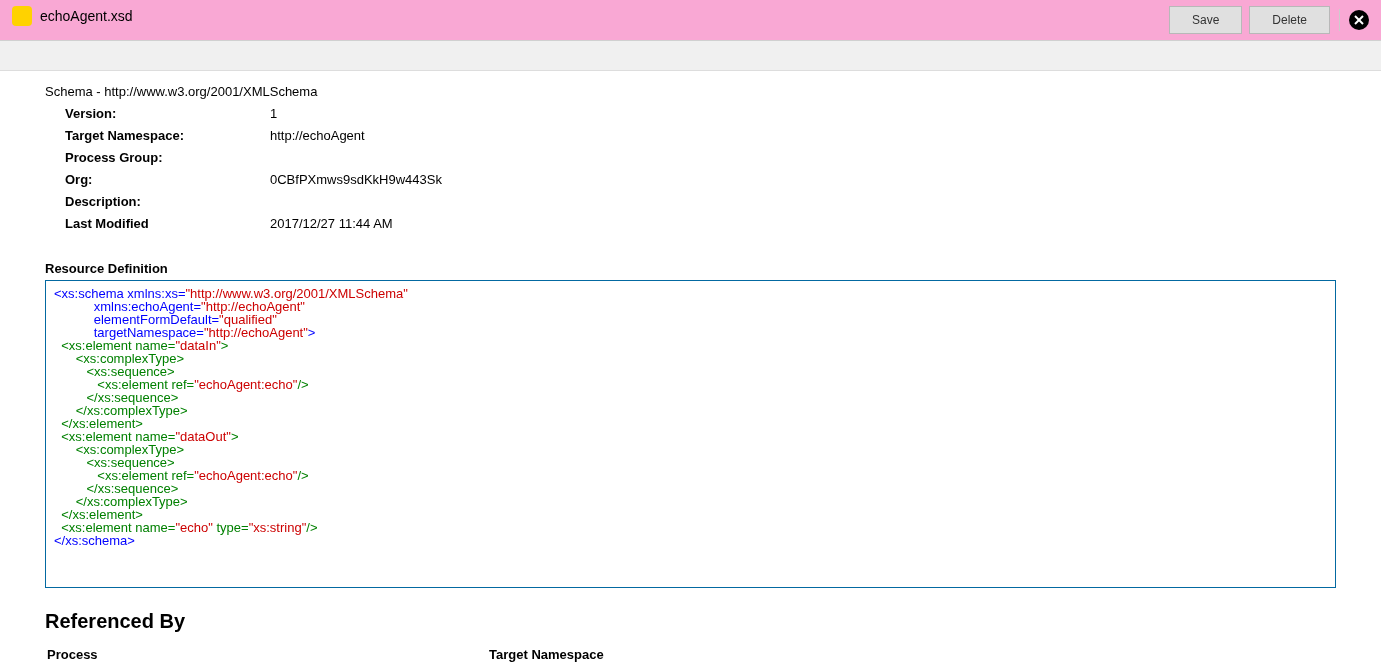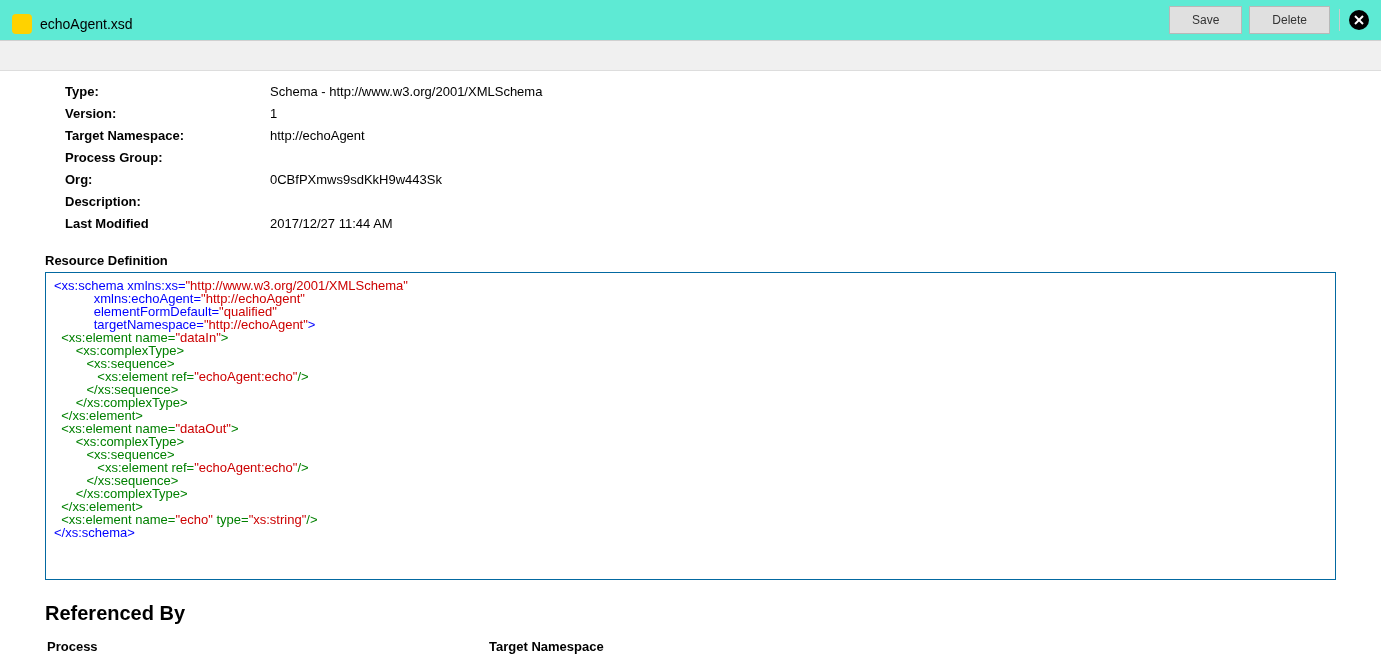--- a/index.html
+++ b/index.html
@@ -4,25 +4,25 @@
   <style>
     * { box-sizing: border-box; margin: 0; padding: 0; }
     body {
       font-family: Arial, Helvetica, sans-serif;
       font-size: 13px;
       background: #fff;
       color: #000;
     }
     .header {
       display: flex;
-      align-items: flex-end;
+      align-items: flex-start;
       justify-content: space-between;
       padding: 6px 12px;
       border-bottom: 1px solid #d0d0d0;
-      background: #5eead4;
+      background: #f9a8d4;
     }
     .header-left {
       display: flex;
       align-items: center;
       gap: 8px;
     }
     .file-icon {
       width: 20px;
       height: 20px;
       background: #ffd200;
@@ -78,21 +78,21 @@
     .meta-label {
       font-weight: bold;
       width: 225px;
       padding-left: 20px;
     }
     .meta-value {
       font-weight: 400;
     }
     .section-title {
       font-weight: bold;
-      margin: 18px 0 4px 0;
+      margin: 26px 0 4px 0;
       font-size: 13px;
     }
     .code-box {
       border: 1px solid #0369a1;
       padding: 6px 8px 40px 8px;
       font-family: Arial, Helvetica, sans-serif;
       font-size: 13px;
       line-height: 1.0;
       white-space: pre;
       overflow-x: auto;
@@ -136,21 +136,20 @@
     </div>
   </div>
 </div>
 
 <div class="subheader"></div>
 
 <div class="content">
 
   <div>
     <div class="meta-row">
-      <div class="meta-label">Type:</div>
       <div class="meta-value">Schema - http://www.w3.org/2001/XMLSchema</div>
     </div>
     <div class="meta-row">
       <div class="meta-label">Version:</div>
       <div class="meta-value">1</div>
     </div>
     <div class="meta-row">
       <div class="meta-label">Target Namespace:</div>
       <div class="meta-value">http://echoAgent</div>
     </div>

